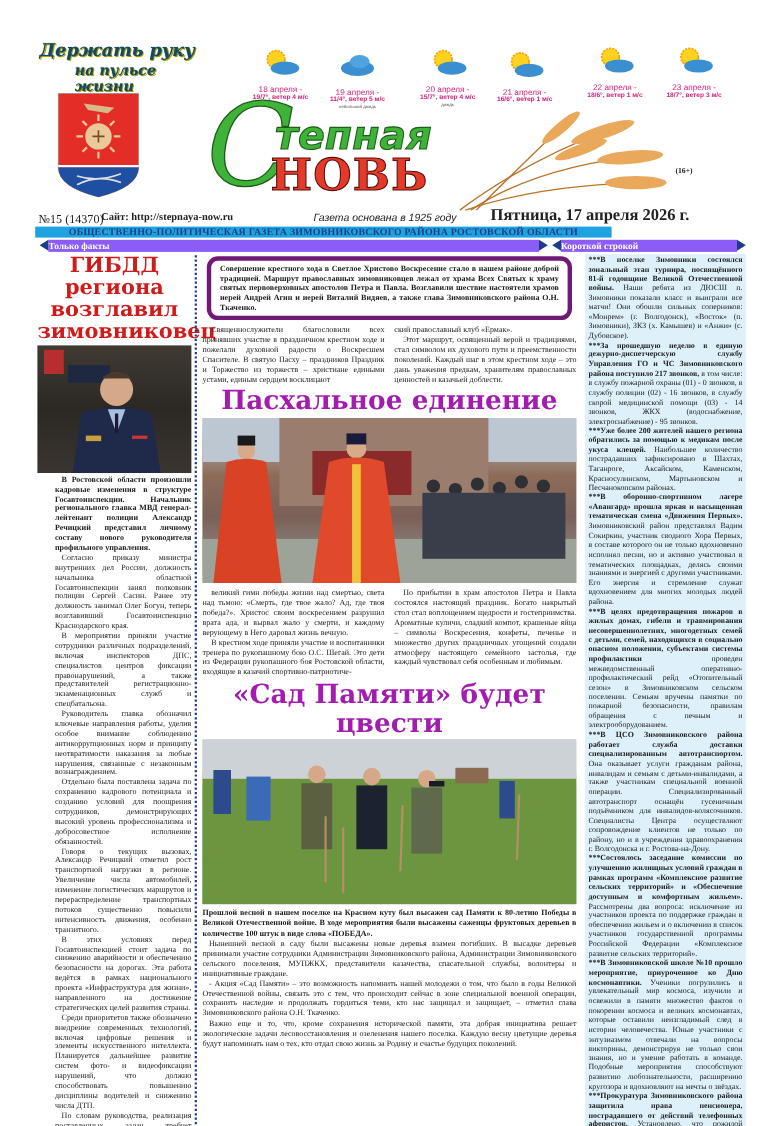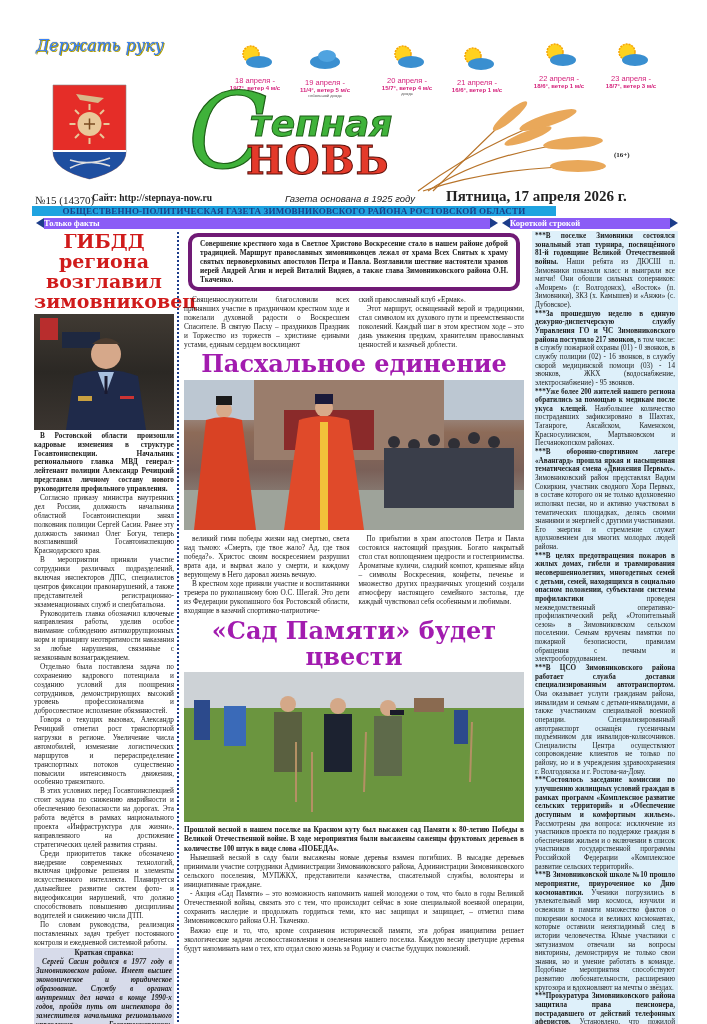--- a/index.html
+++ b/index.html
@@ -1,20 +1,20 @@
 <!DOCTYPE html>
 <html><head>
 <meta charset="utf-8">
 <style>
   * { box-sizing: border-box; margin: 0; padding: 0; }
   html, body { width: 707px; height: 1024px; background: #ffffff; overflow: hidden; }
   body { font-family: "Liberation Serif", serif; color: #222; position: relative; }
 
   
-  .slogan { position: absolute; left: 36px; top: 36px; width: 160px; font-family: "DejaVu Serif", serif; font-style: italic; font-weight: normal; color: #3b82f6; text-shadow: 0 0 1px #7a6a00, 1px 1px 0 #b0a000; }
+  .slogan { position: absolute; left: 36px; top: 36px; width: 160px; font-family: "DejaVu Serif", serif; font-style: italic; font-weight: bold; color: #0c4a6e; text-shadow: 0 0 1px #7a6a00, 1px 1px 0 #b0a000; }
   .slogan .l1 { font-size: 16px; }
   .slogan .l2 { font-size: 13px; margin-left: 32px; margin-top: 2px; }
 
   .coat { position: absolute; left: 52px; top: 84px; width: 75px; height: 96px; }
 
   .weather { position: absolute; top: 34px; left: 0; width: 707px; height: 60px; }
   .wday { position: absolute; width: 86px; text-align: center; font-family: "Liberation Sans", sans-serif; }
   .wicon { width: 40px; height: 28px; margin: 0 auto 2px; position: relative; }
   .wdate { color: #d41f7a; font-weight: normal; font-size: 7.5px; }
   .wdet { color: #d41f7a; font-weight: bold; font-size: 6px; }
@@ -41,21 +41,21 @@
   .ribbon::after { right: -8px; border-left: 8px solid #1c3c8a; }
   .rib-facts { left: 44px; top: 218px; width: 446px; }
   .rib-short { left: 510px; top: 218px; width: 160px; }
 
   
   .left { position: absolute; left: 34px; top: 232px; width: 140px; }
   .h-gibdd { color: #d01b1b; font-weight: bold; text-align: center; font-size: 19px; line-height: 1.05; font-family: "DejaVu Serif", serif; }
   .photo { position: relative; overflow: hidden; }
   .ph-officer { width: 140px; height: 116px; margin-top: 2px; background: linear-gradient(180deg,#403a33 0%,#2b2824 50%,#3b3530 100%); }
   .body { font-size: 7.3px; line-height: 1.22; text-align: justify; }
-  .body p { text-indent: 6px; }
+  .body p { text-indent: 6px; margin-left: 16px; }
   .body b { font-weight: bold; }
   .left .body { margin-top: 2px; }
   .sprav { margin-top: 1px; background: #d7dbea; padding: 1px 2px; font-size: 7.3px; line-height: 1.22; }
   .sprav .t { text-align: center; font-weight: bold; }
   .sprav .c { font-weight: bold; font-style: italic; text-align: justify; text-indent: 6px; }
 
   .dots { position: absolute; left: 177px; top: 232px; width: 0; height: 790px; border-left: 2px dotted #1c3c8a; }
 
   
   .center { position: absolute; left: 184px; top: 232px; width: 340px; }
@@ -72,20 +72,21 @@
 
   
   .right { position: absolute; left: 532px; top: 231px; width: 146px; background: #def0fa; padding: 1px 3px; font-size: 7.2px; line-height: 1.2; text-align: justify; }
   .right p b { font-weight: bold; }
 </style>
 </head>
 <body>
 
 <div class="slogan">
   <div class="l1">Держать руку</div>
+  <div class="l2">на пульсе жизни</div>
 </div>
 
 <svg class="coat" viewBox="0 0 75 96">
   <path d="M1 1 H74 V68 Q74 86 37.5 95 Q1 86 1 68 Z" fill="#e52d28" stroke="#888" stroke-width="0.6"></path>
   <path d="M1 68 H74 Q74 86 37.5 95 Q1 86 1 68 Z" fill="#1f4fa0"></path>
   <rect x="1" y="66" width="73" height="2" fill="#fff"></rect>
   <circle cx="37.5" cy="40" r="12" fill="#e9c89a"></circle>
   <g stroke="#e9c89a" stroke-width="2">
     <line x1="37.5" y1="20" x2="37.5" y2="26"></line>
       <line x1="37.5" y1="54" x2="37.5" y2="60"></line>

